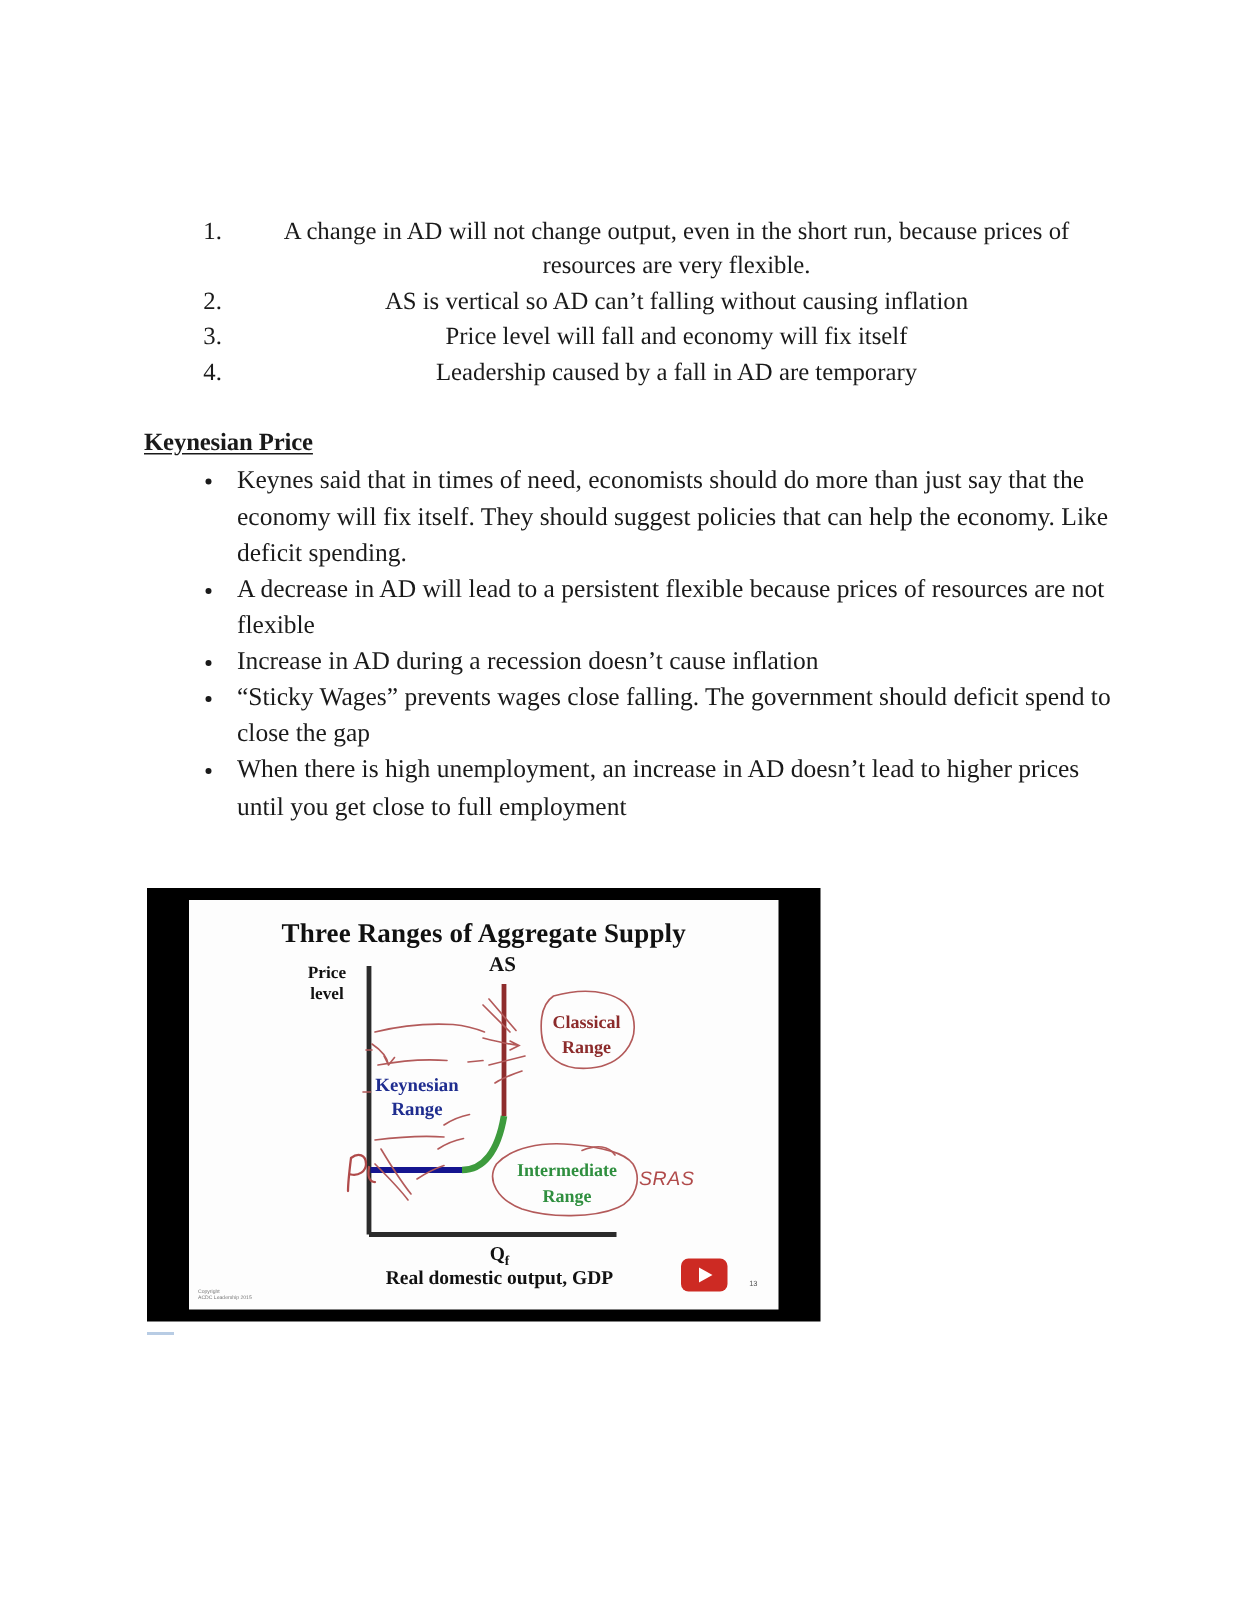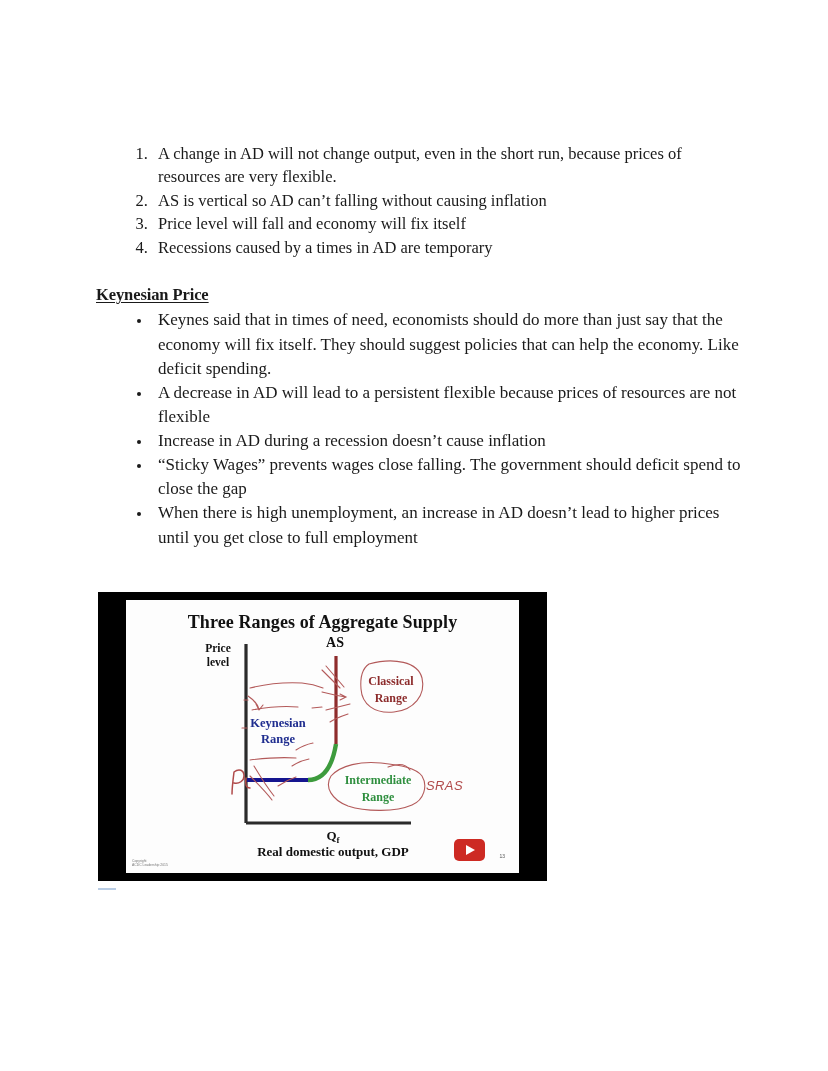--- a/index.html
+++ b/index.html
@@ -42,20 +42,21 @@
   .section-gap {
     height: 25px;
   }
 
   ol.numbered {
     margin: 0;
     padding: 0 0 0 56px;
     list-style: decimal;
     font-size: 16.5px;
     line-height: 1.42;
+    text-align: center;
   }
   ol.numbered > li {
     padding-left: 6px;
     margin-bottom: 0px;
   }
   ol.numbered > li::marker {
     font-size: 16.5px;
   }
 
   ul.bulleted {
@@ -167,21 +168,21 @@
 <body>
 
 <div class="page">
 
   <div class="content">
 
     <ol class="numbered">
       <li>A change in AD will not change output, even in the short run, because prices of resources are very flexible.</li>
       <li>AS is vertical so AD can’t falling without causing inflation</li>
       <li>Price level will fall and economy will fix itself</li>
-      <li>Recessions caused by a times in AD are temporary</li>
+      <li>Leadership caused by a fall in AD are temporary</li>
     </ol>
 
     <div class="section-gap"></div>
 
     <h2 class="section-heading">Keynesian Price</h2>
     <ul class="bulleted">
       <li>Keynes said that in times of need, economists should do more than just say that the economy will fix itself. They should suggest policies that can help the economy. Like deficit spending.</li>
       <li>A decrease in AD will lead to a persistent flexible because prices of resources are not flexible</li>
       <li>Increase in AD during a recession doesn’t cause inflation</li>
       <li>“Sticky Wages” prevents wages close falling. The government should deficit spend to close the gap</li>

